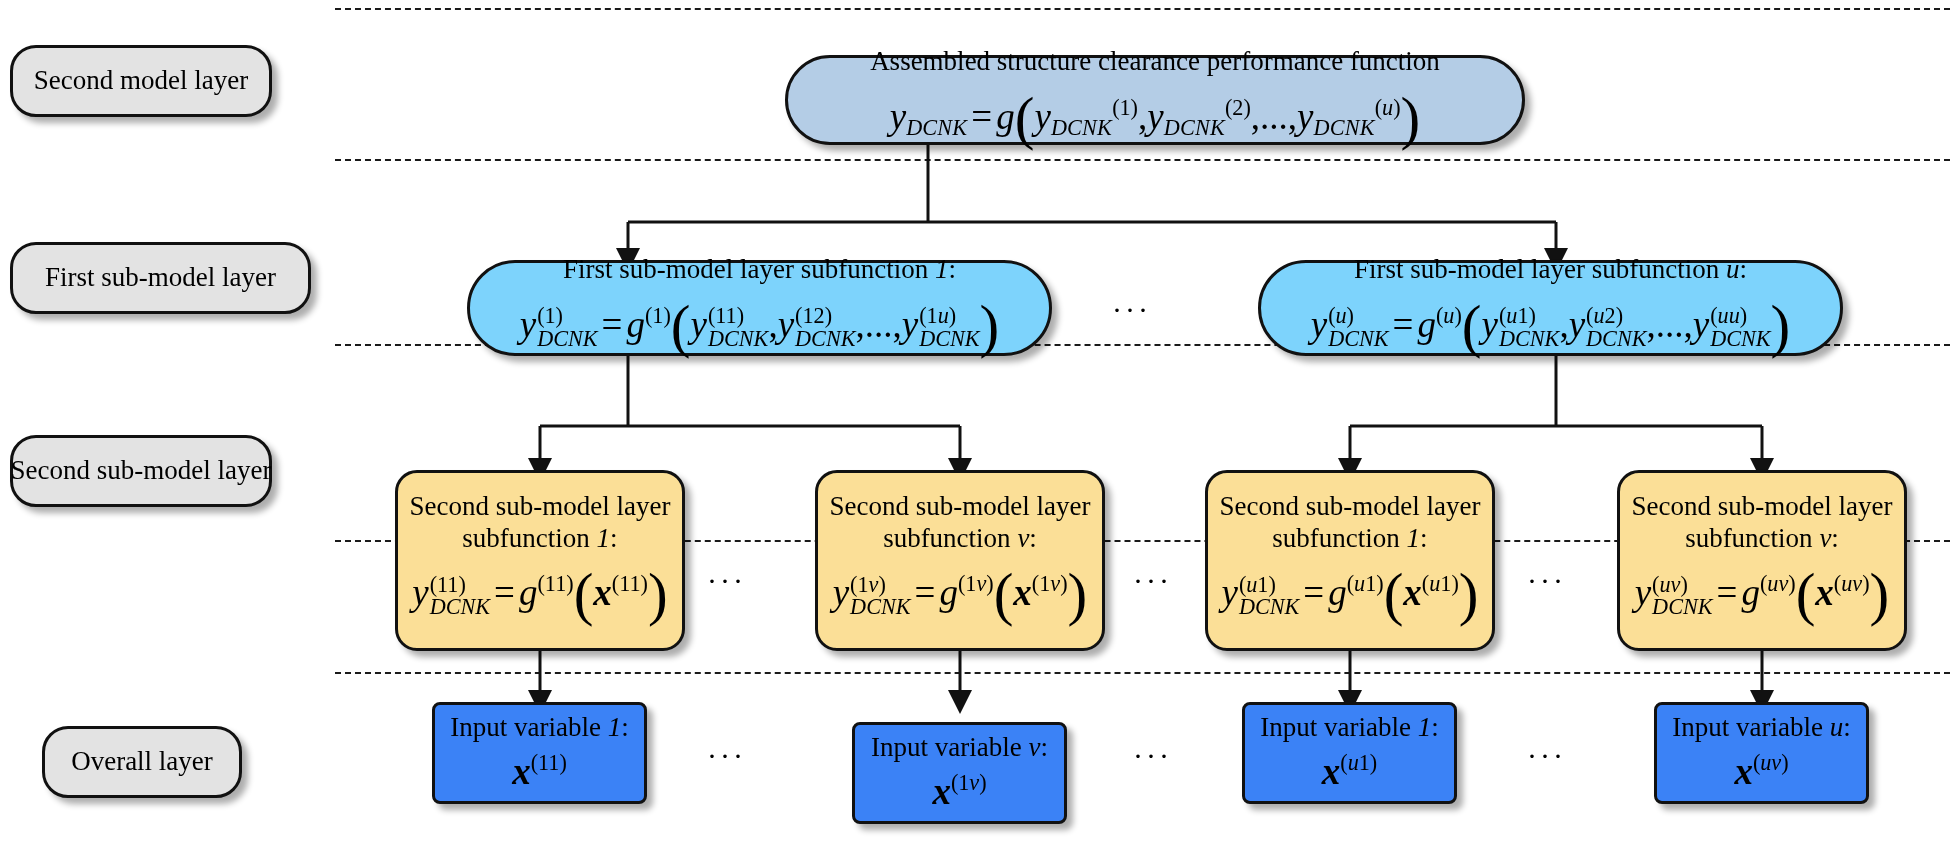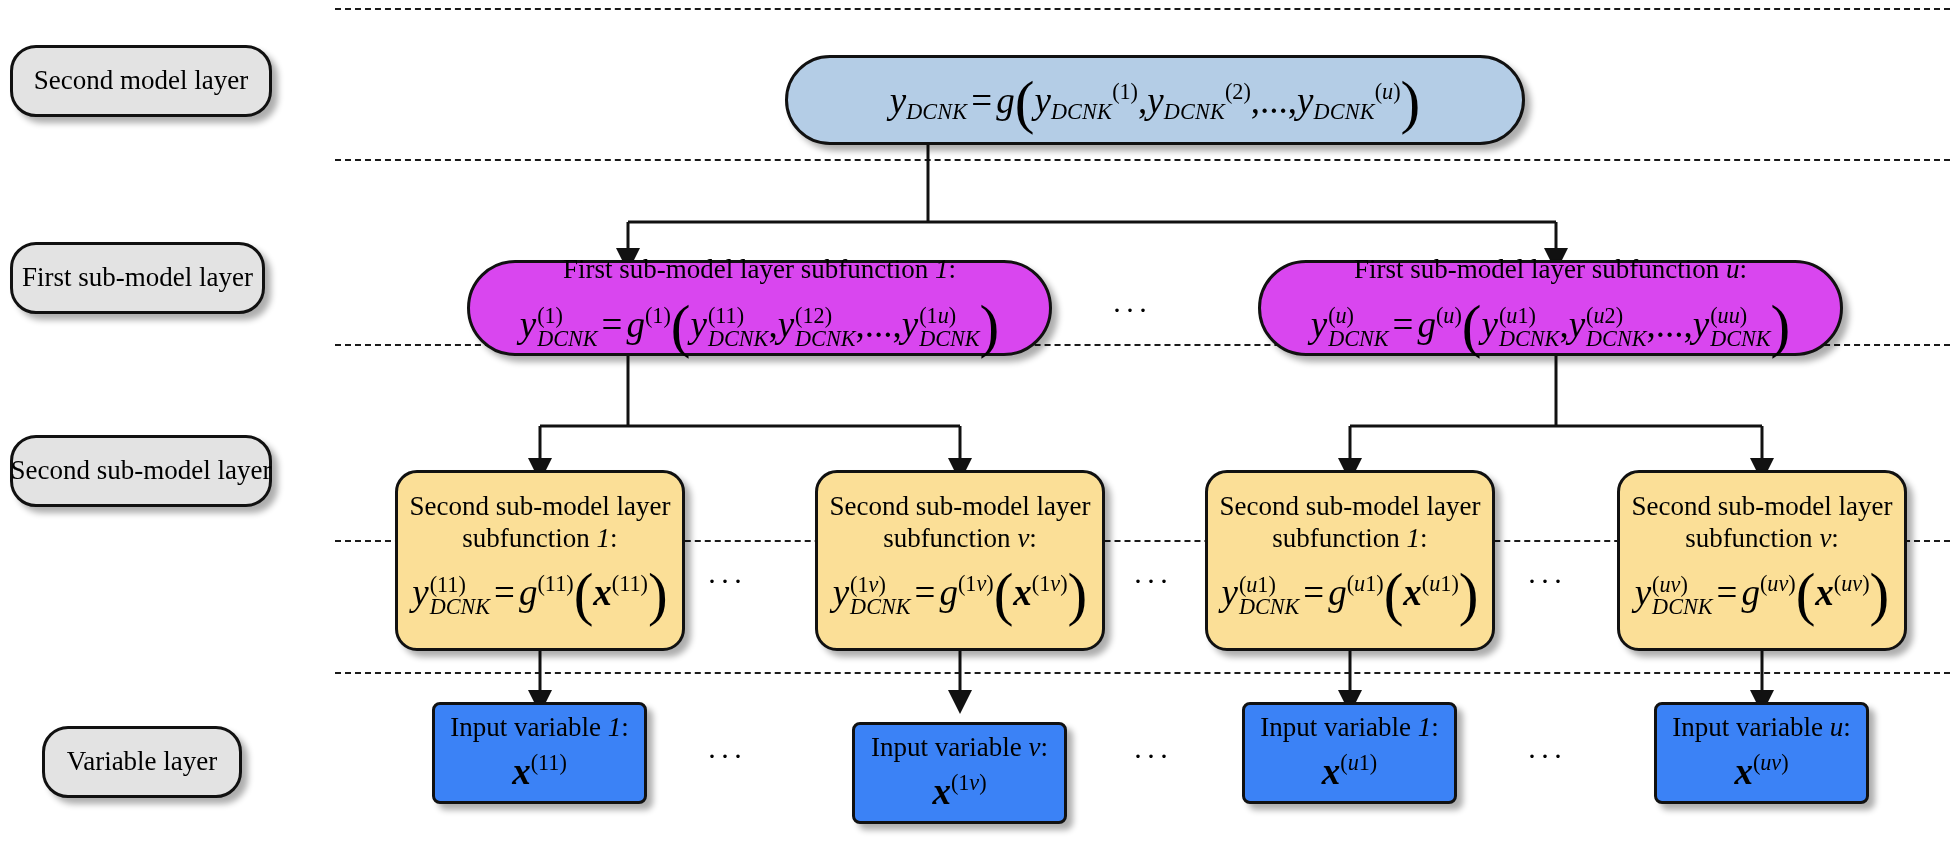--- a/index.html
+++ b/index.html
@@ -44,21 +44,21 @@
     background: #e3e3e3;
     border-radius: 26px;
     font-size: 27px;
     height: 72px;
   }
   .overall-node {
     background: #b4cde6;
     border-radius: 60px;
   }
   .first-node {
-    background: #d946ef;
+    background: #7dd3fc;
     border-radius: 60px;
   }
   .second-node {
     background: #fbdf97;
     border-radius: 22px;
   }
   .var-node {
     background: #3b82f6;
     border-radius: 8px;
     font-family: Liberation Serif, serif;
@@ -156,33 +156,34 @@
       <path d="M 960 651 L 960 702" marker-end="url(#arrow)"></path>
       <path d="M 1350 651 L 1350 702" marker-end="url(#arrow)"></path>
       <path d="M 1762 651 L 1762 702" marker-end="url(#arrow)"></path>
     </g>
   </svg>
 
   <div class="node layer-label" style="left:10px; top:45px; width:262px;">
     <span class="title-line">Second model layer</span>
   </div>
 
-  <div class="node layer-label" style="left:10px; top:242px; width:255px;">
+  <div class="node layer-label" style="left:10px; top:242px; width:301px;">
     <span class="title-line">First sub-model layer</span>
   </div>
 
   <div class="node layer-label" style="left:10px; top:435px; width:262px;">
     <span class="title-line">Second sub-model layer</span>
   </div>
 
   <div class="node layer-label" style="left:42px; top:726px; width:200px;">
-    <span class="title-line">Variable layer</span>
+    <span class="title-line">Overall layer</span>
   </div>
 
   <div class="node overall-node" style="left:785px; top:55px; width:740px; height:90px;">
+    <span class="title-line">Assembled structure clearance performance function</span>
     <span class="formula">
       <span class="it">y</span><span class="sub">DCNK</span><span class="eq">=</span><span class="it">g</span><span class="paren">(</span><span class="it">y</span><span class="sub">DCNK</span><span class="sup">(1)</span><span>,</span><span class="it">y</span><span class="sub">DCNK</span><span class="sup">(2)</span><span>,...,</span><span class="it">y</span><span class="sub">DCNK</span><span class="sup">(<span class="it">u</span>)</span><span class="paren">)</span>
     </span>
   </div>
 
   <div class="node first-node" style="left:467px; top:260px; width:585px; height:96px;">
     <span class="title-line">
       <span>First sub-model layer subfunction </span><span class="it">1</span><span>:</span>
     </span>
     <span class="formula">

